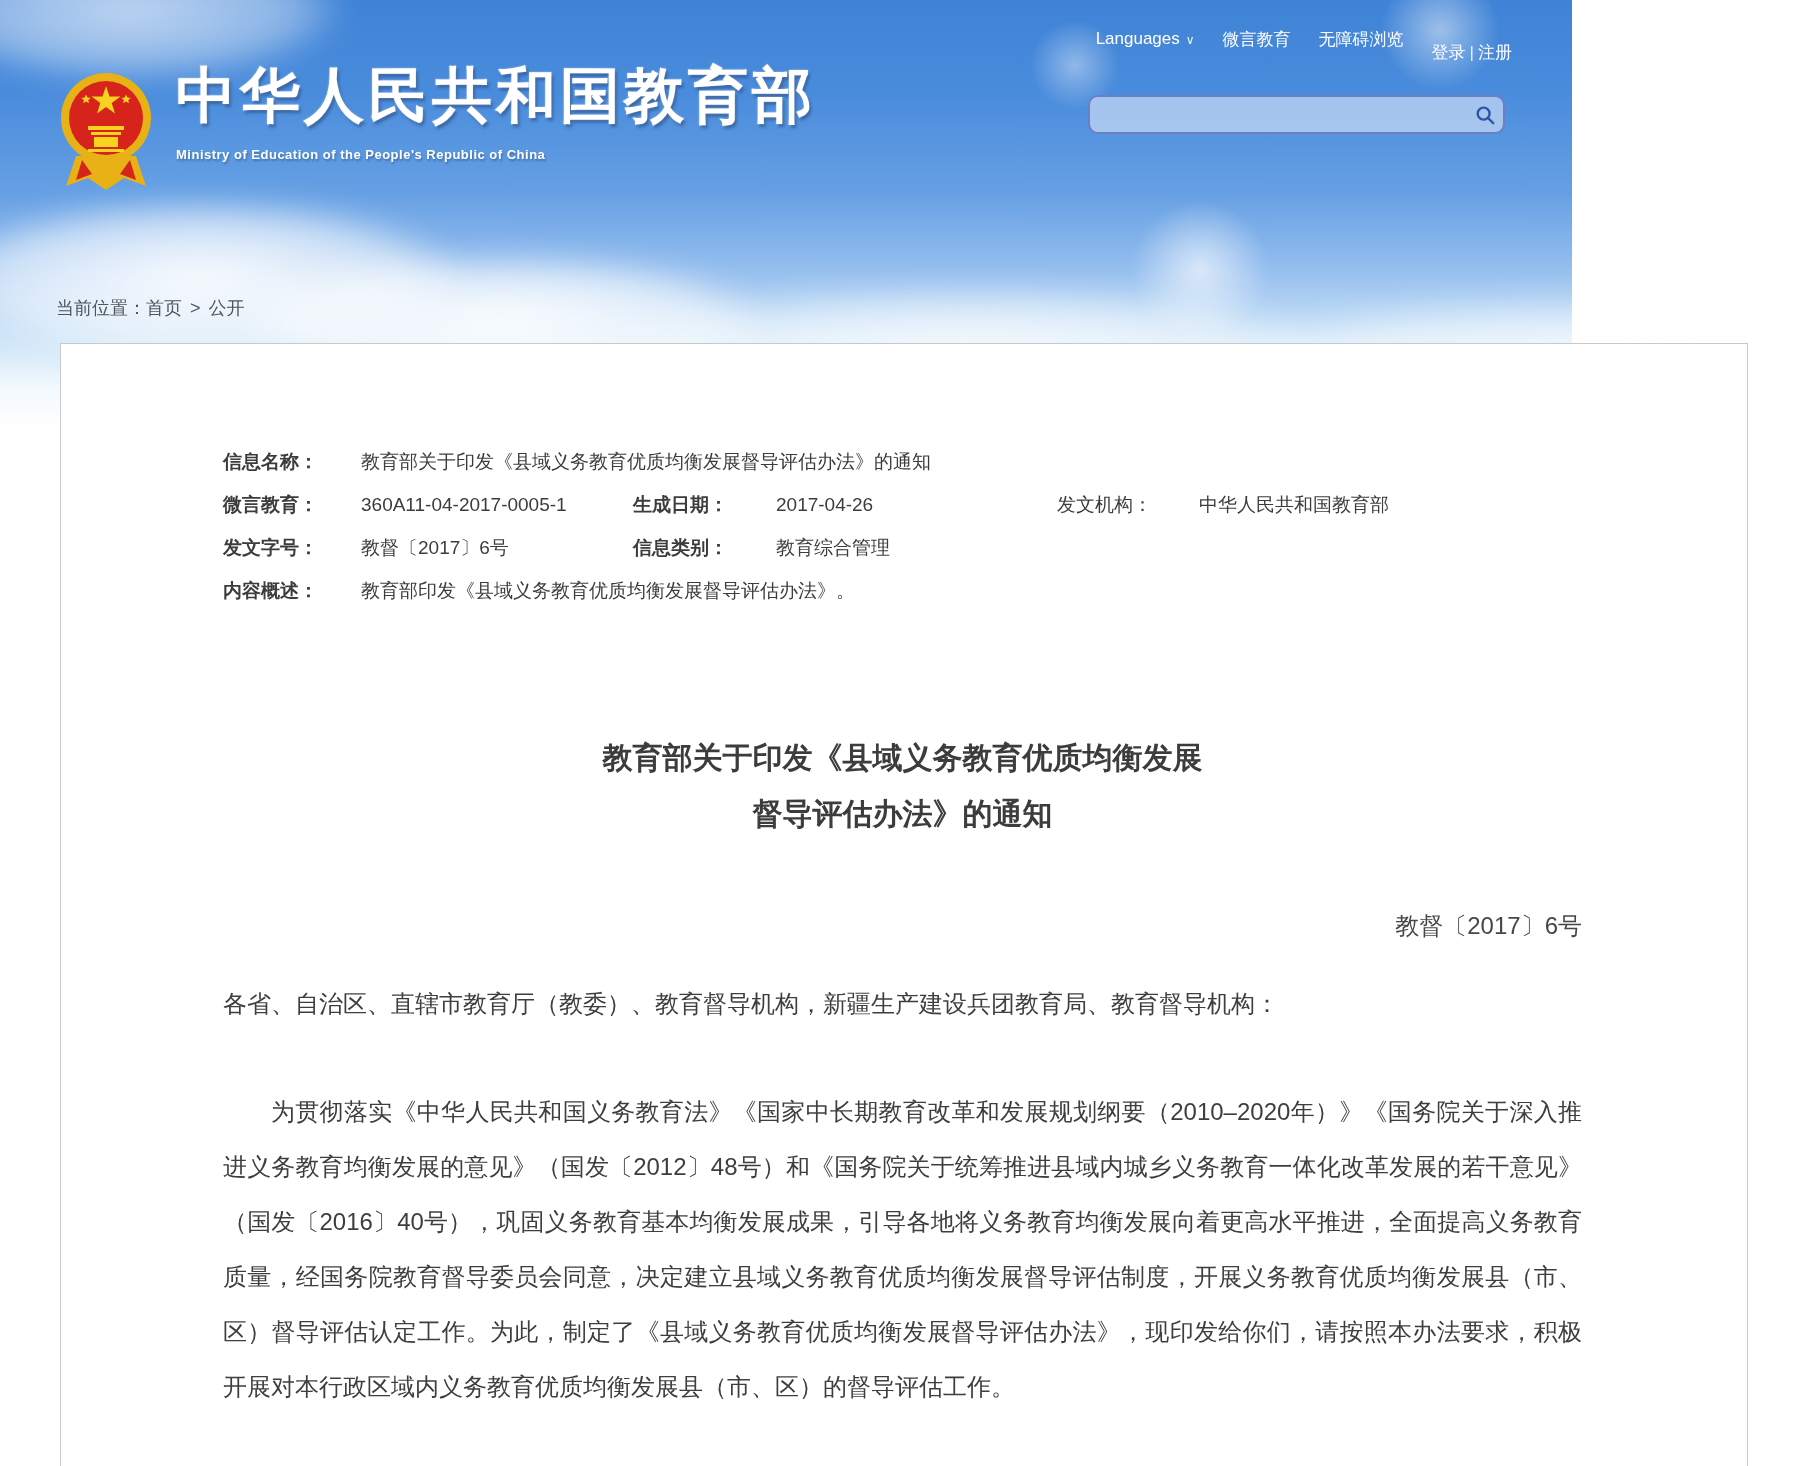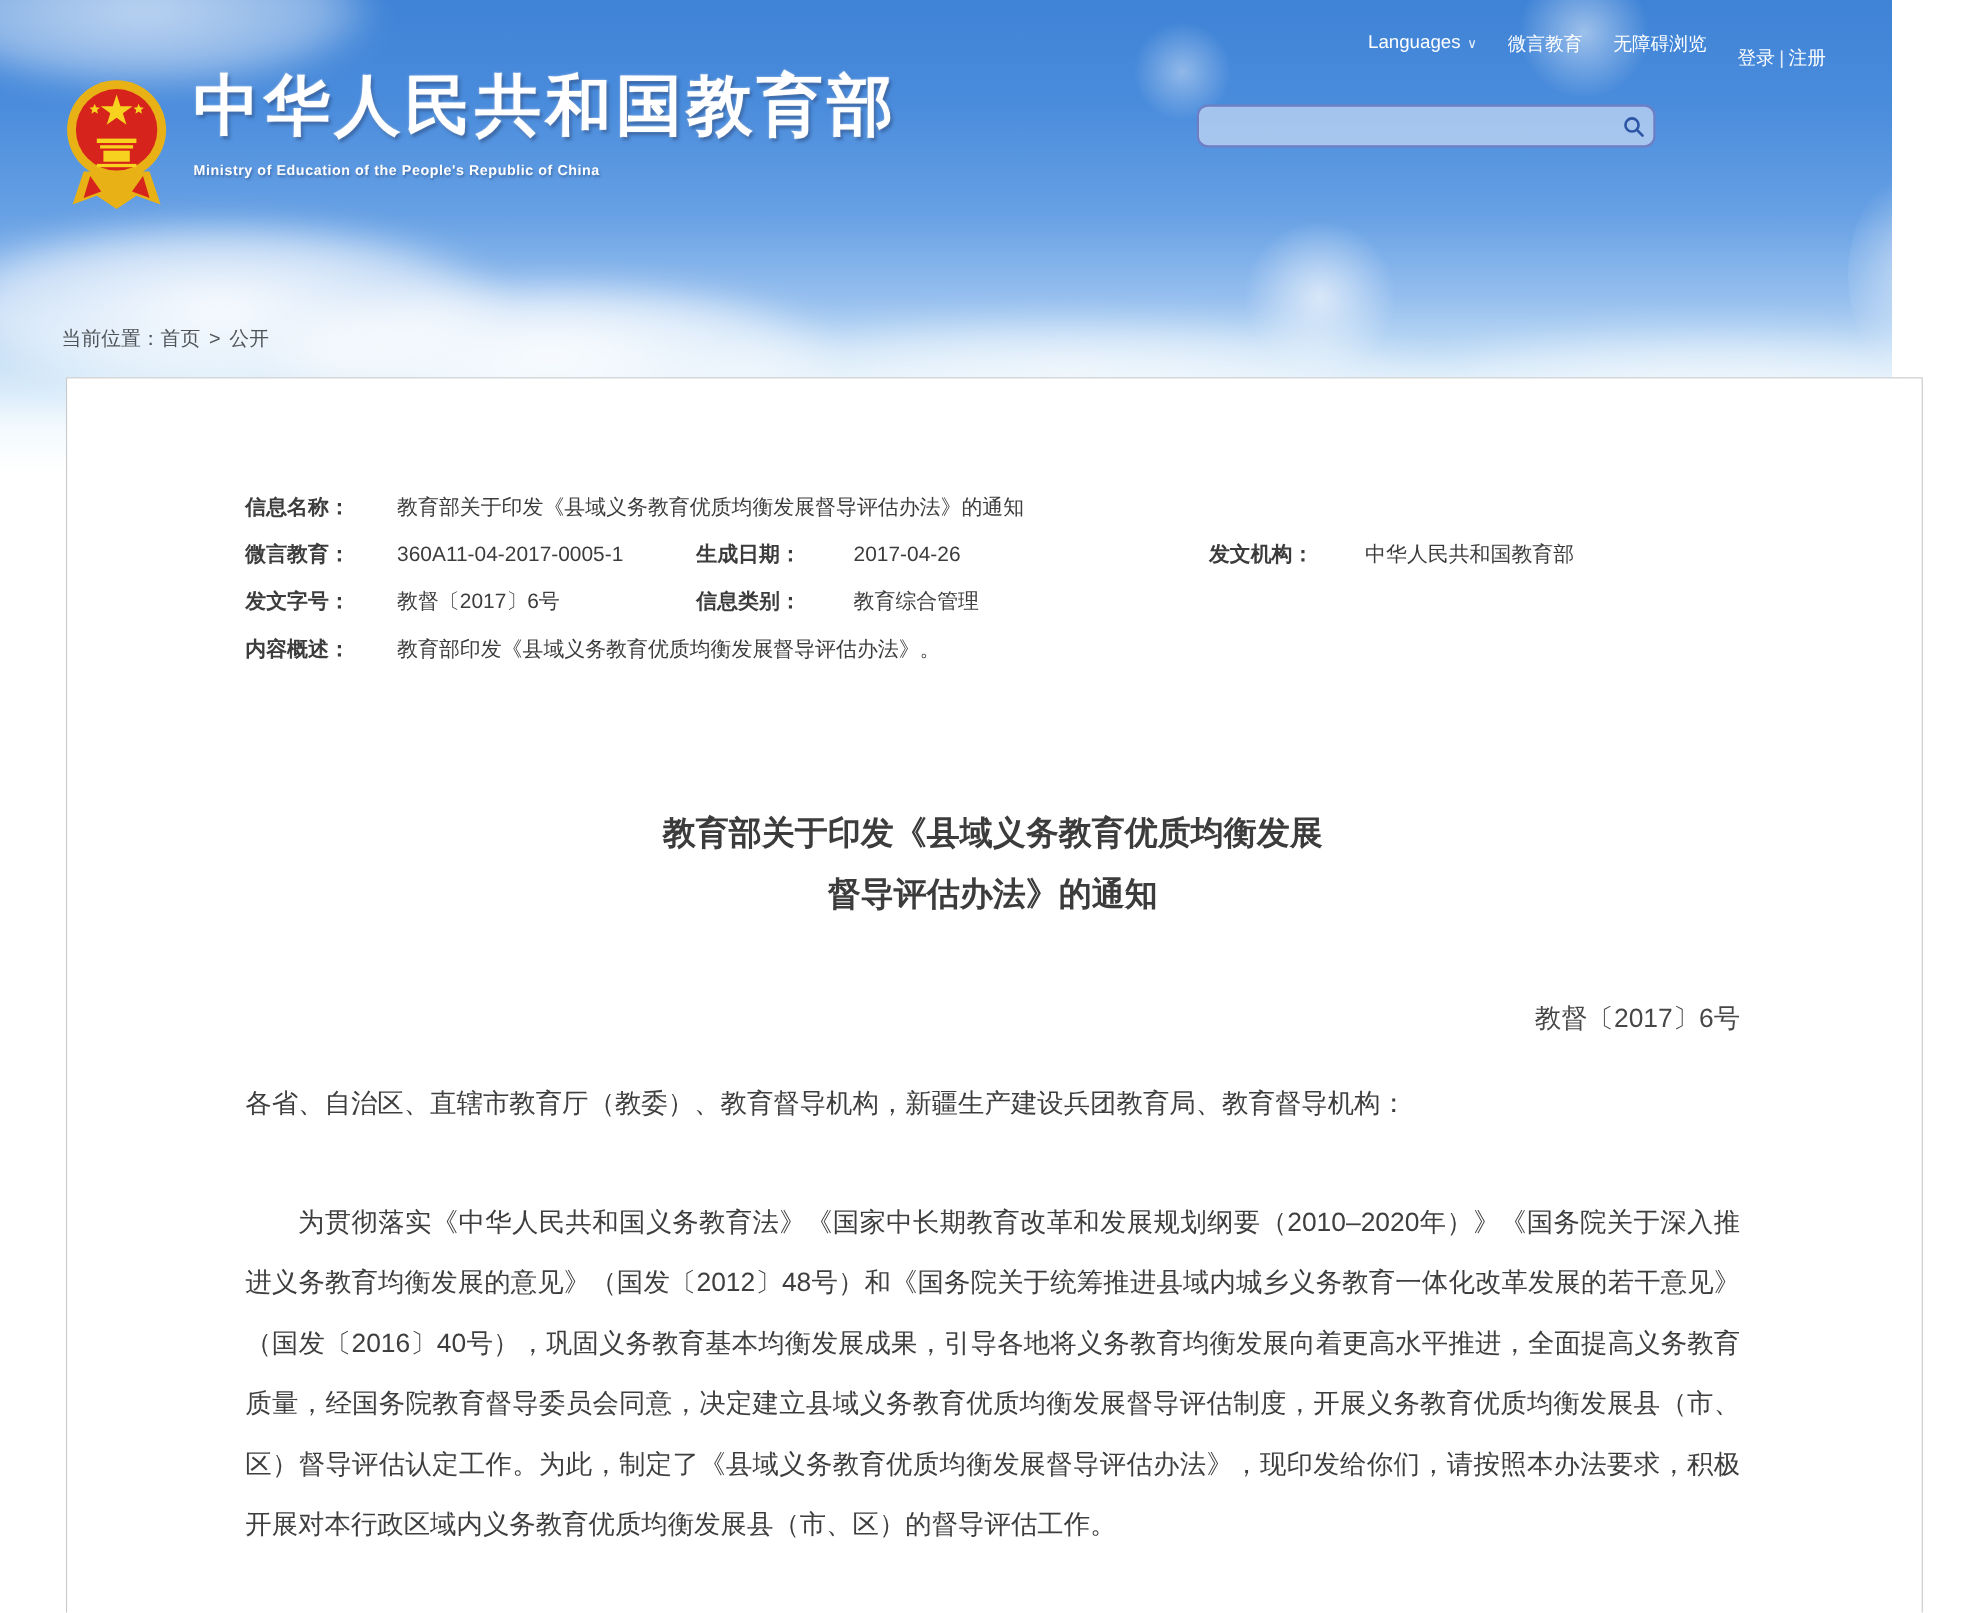--- a/index.html
+++ b/index.html
@@ -1,20 +1,20 @@
 <!DOCTYPE html>
 <html><head>
 <meta charset="utf-8">
 <style>
   * { margin:0; padding:0; box-sizing:border-box; }
   html,body { width:1804px; height:1466px; overflow:hidden; background:#fff;
     font-family:"Liberation Sans","DejaVu Sans",sans-serif; }
 
   
-  .hero { position:relative; width:1720px; height:430px;
+  .hero { position:relative; width:1572px; height:430px;
     background:linear-gradient(180deg,#3f83d6 0%,#4a8cdc 22%,#66a0e4 45%,#93bdee 62%,#c9e2f7 78%,#f2f9fe 90%,#ffffff 100%); }
   .cloud { position:absolute; border-radius:50%; filter:blur(14px); background:radial-gradient(ellipse at center, rgba(255,255,255,0.95) 0%, rgba(255,255,255,0.55) 55%, rgba(255,255,255,0) 75%); }
   .c1 { left:-60px; top:200px; width:520px; height:160px; }
   .c2 { left:240px; top:255px; width:520px; height:130px; }
   .c3 { left:-80px; top:-60px; width:420px; height:140px; opacity:.7; }
   .c4 { left:620px; top:290px; width:700px; height:110px; opacity:.8; }
   .c5 { left:1240px; top:300px; width:640px; height:120px; opacity:.75; }
   .fluff { position:absolute; border-radius:50%; background:radial-gradient(circle, rgba(255,255,255,0.8) 0%, rgba(255,255,255,0) 70%); }
   .f1 { left:1130px; top:200px; width:140px; height:140px; opacity:.8; }
   .f2 { left:1680px; top:140px; width:180px; height:220px; opacity:.9; }
@@ -52,21 +52,21 @@
   .bc-sep { margin:0 8px; }
 
   
   .panel { position:relative; margin:-87px 0 0 60px; width:1688px; min-height:1210px;
     background:#ffffff; border:1px solid #c9c9c9; padding:96px 165px 60px 162px; color:#3e3e3e; }
 
   .meta { font-size:19px; line-height:43px; color:#3c3c3c; }
   .mrow { display:flex; }
   .ml { font-weight:bold; flex:0 0 138px; }
   .ml2 { font-weight:bold; flex:0 0 143px; }
-  .ml3 { font-weight:bold; flex:0 0 142px;margin-left:42px; }
+  .ml3 { font-weight:normal; flex:0 0 142px; }
   .mv1 { flex:0 0 272px; }
   .mv2 { flex:0 0 281px; }
   .mvf { flex:1; }
 
   .doc-title { margin-top:118px; text-align:center; font-size:30px; font-weight:bold;
     color:#3c3c3c; line-height:56px; }
   .doc-number { margin-top:68px; text-align:right; font-size:24px; color:#474747; }
   .salutation { margin-top:42px; font-size:24px; color:#3e3e3e; line-height:40px; }
   .body-par { margin-top:60px; font-size:24px; color:#3e3e3e; line-height:55px;
     text-align:justify; text-indent:2em; }

